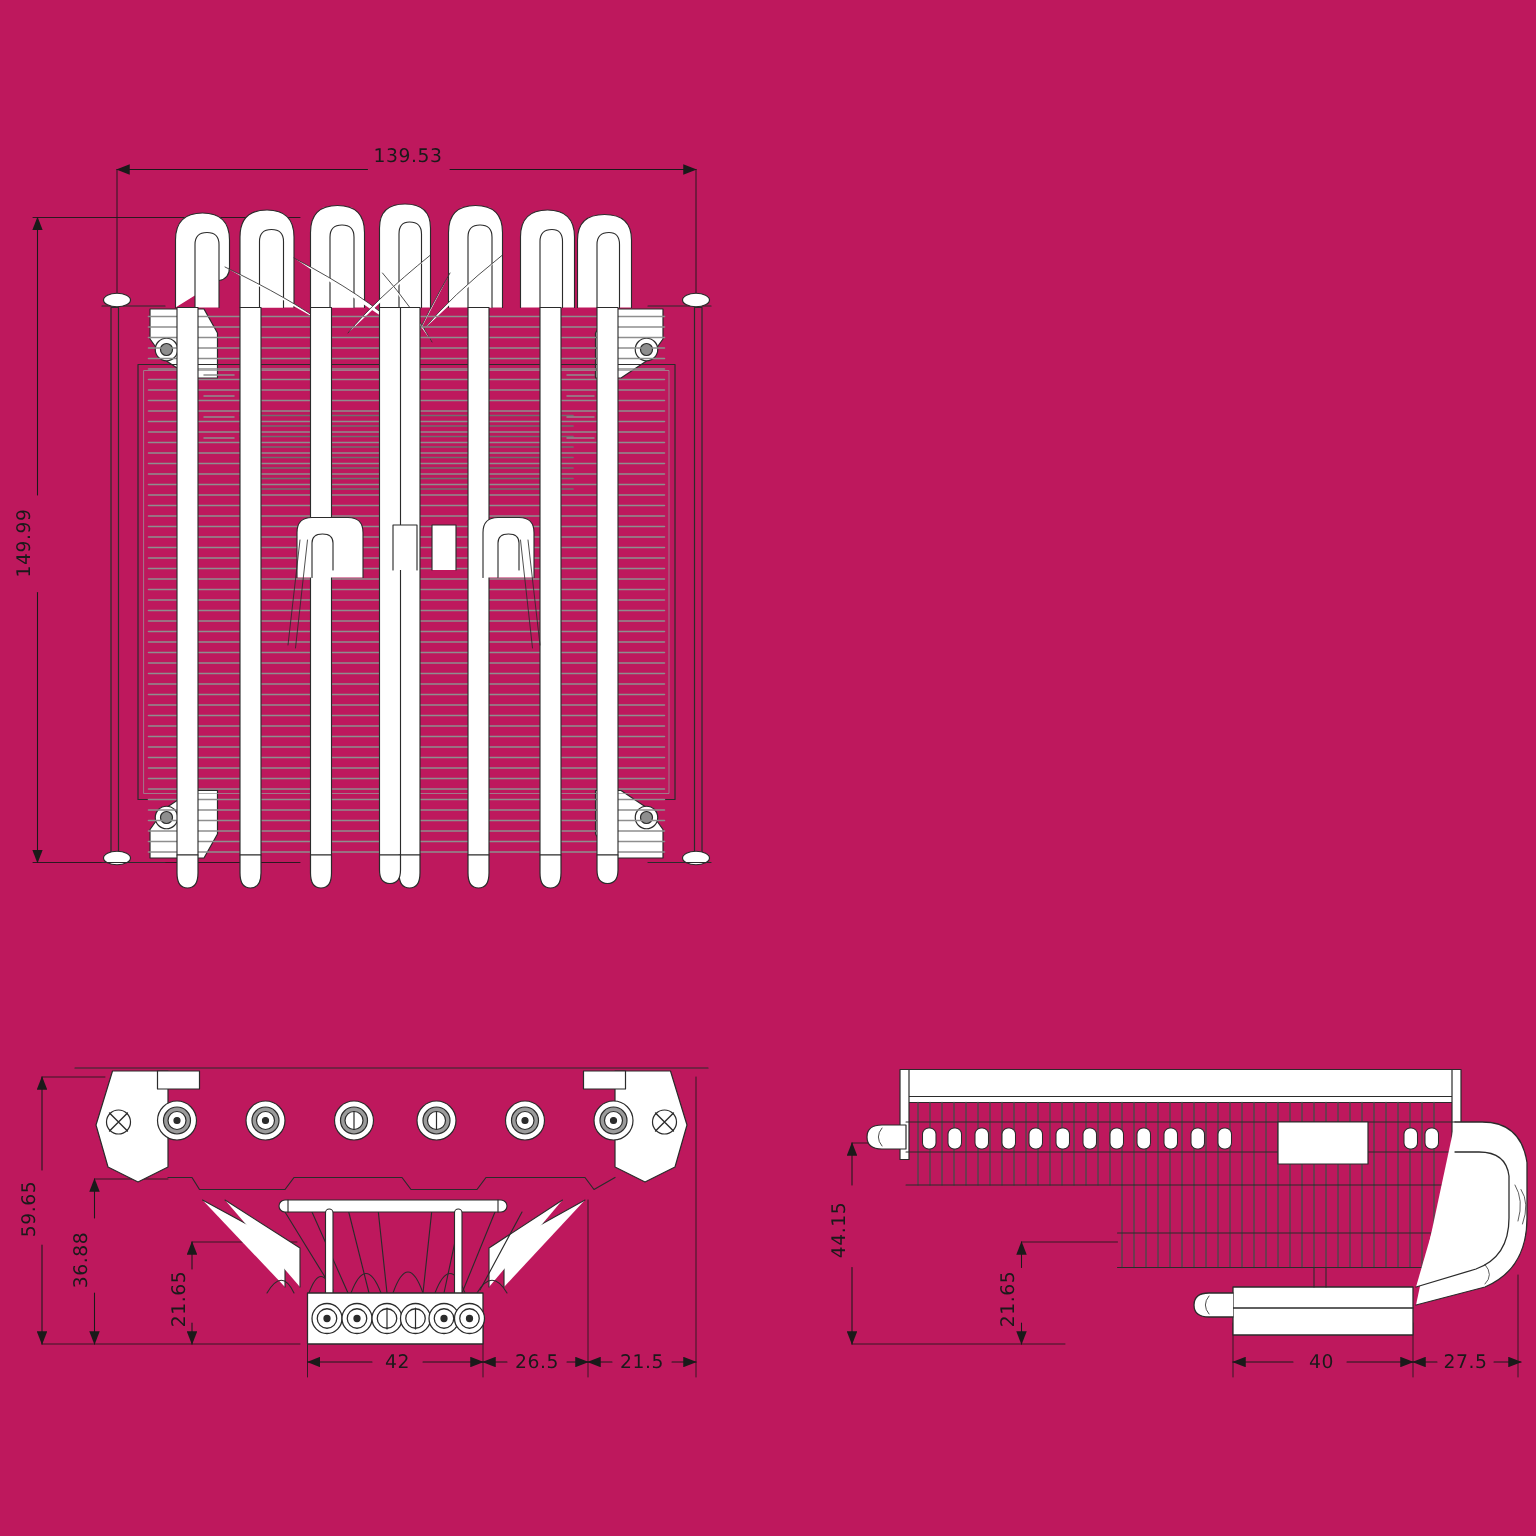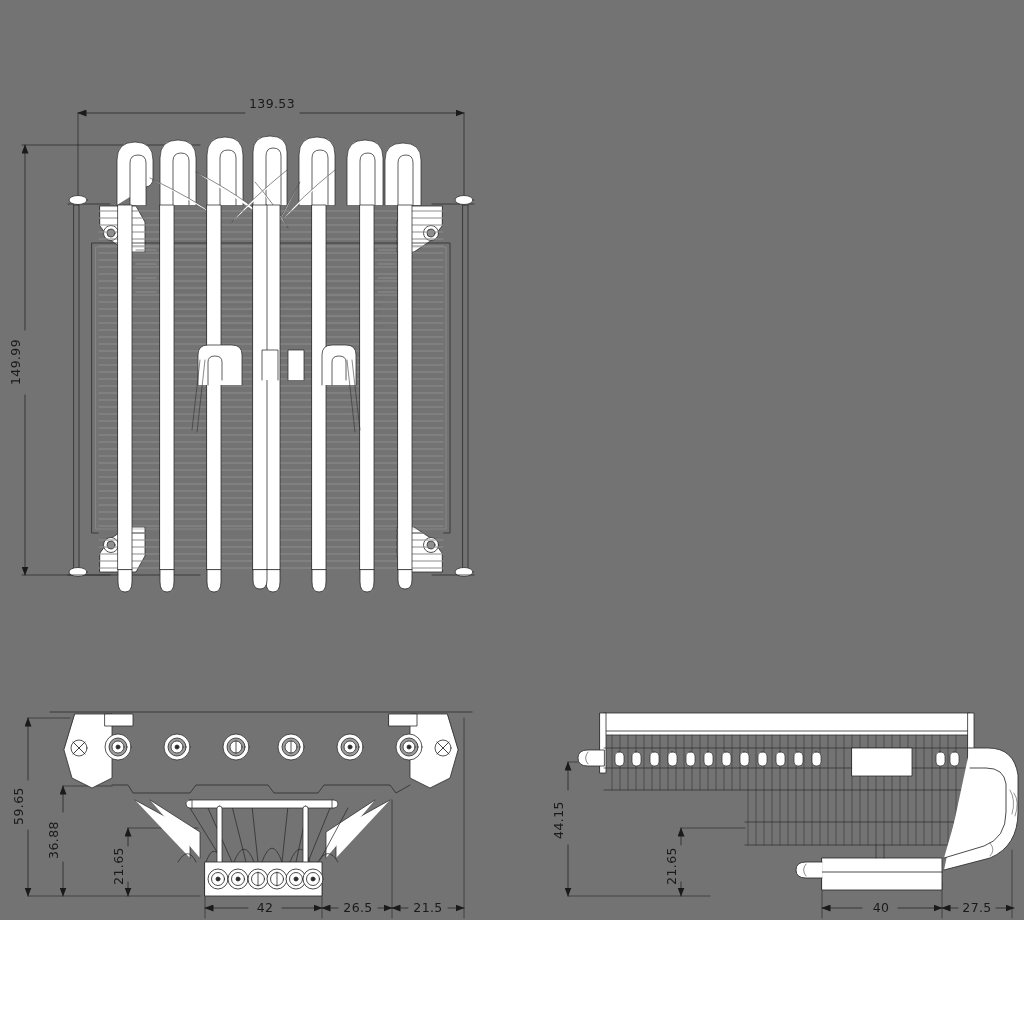--- a/index.html
+++ b/index.html
@@ -1,18 +1,18 @@
 <!DOCTYPE html>
 <html><head>
 <meta charset="utf-8">
 <style>
   html,body{margin:0;padding:0;background:#ffffff;}
   body{width:1024px;height:1024px;overflow:hidden;
        font-family:"DejaVu Sans","Liberation Sans",sans-serif;}
-  #sheet{position:relative;width:1024px;height:920px;background:#737373;}
+  #sheet{position:relative;width:1024px;height:1024px;background:#be185d;}
   svg{display:block;}
   .dimtxt{font-family:"DejaVu Sans","Liberation Sans",sans-serif;
           font-size:12.5px;fill:#1a1a1a;letter-spacing:0.4px;}
 </style>
 </head>
 <body>
 
 <div id="sheet">
 <svg width="1024" height="1024" viewBox="0 0 1024 1024">
 

